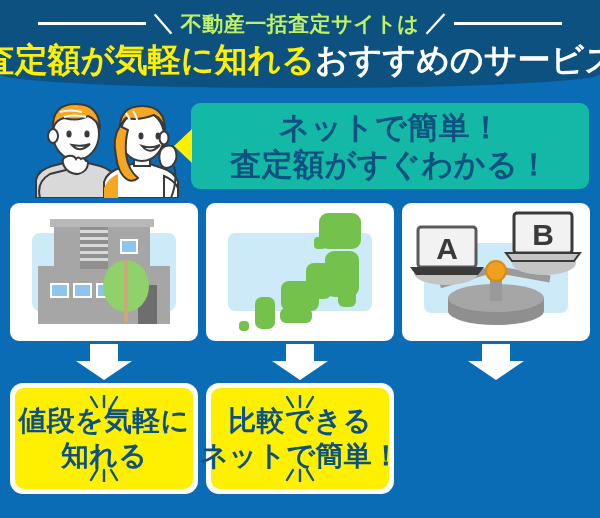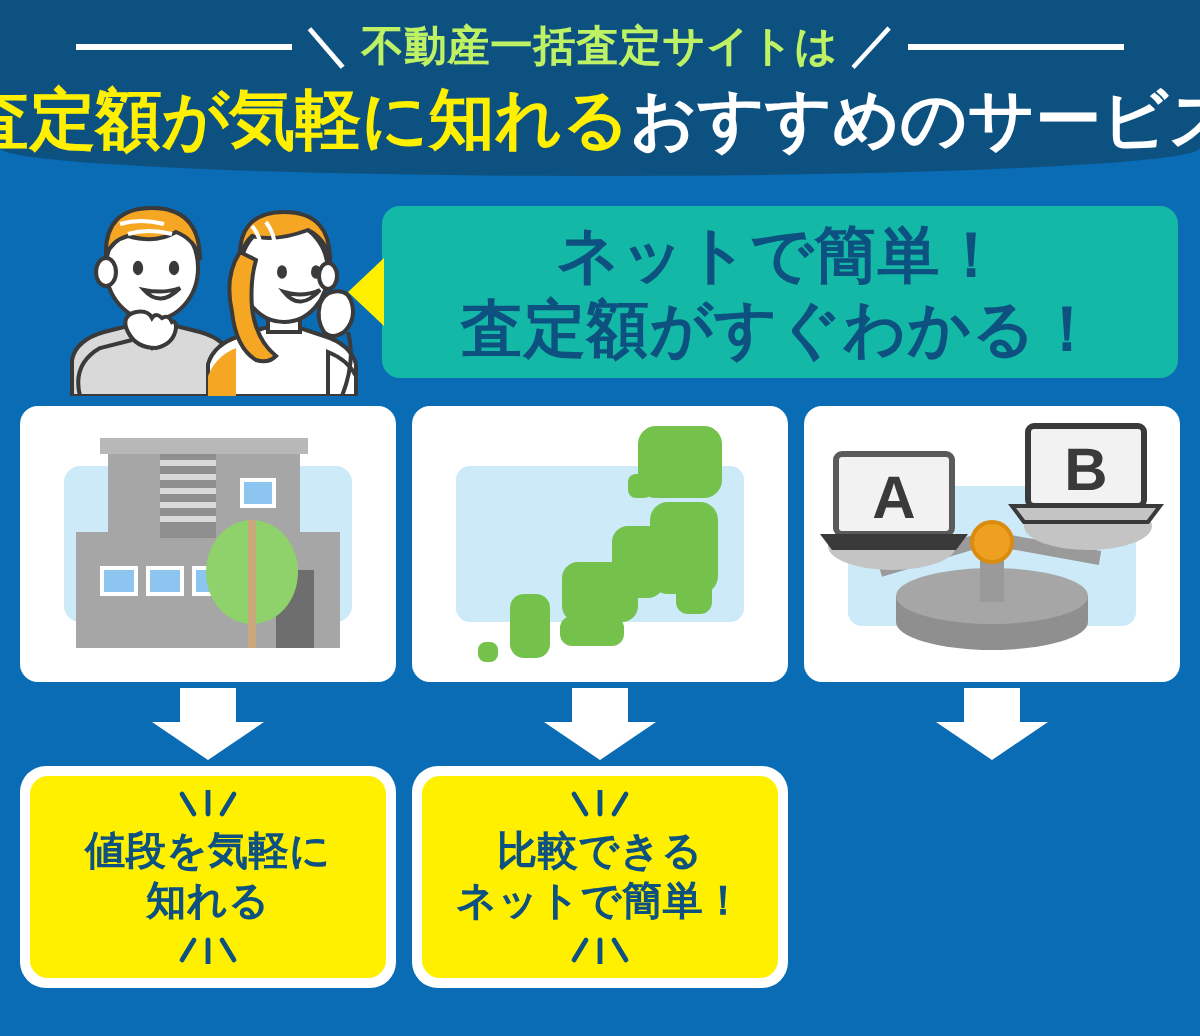--- a/index.html
+++ b/index.html
@@ -109,21 +109,21 @@
   .badge {
     width:100%; height:100%; background:#fff000;
     border-radius:9px; position:relative;
     display:flex; align-items:center; justify-content:center;
   }
   .badge-label {
     display:flex; flex-direction:column; align-items:center;
     justify-content:center; gap:1px;
   }
   .badge-label div {
-    color:#0d5180; font-size:20px; font-weight:bold;
+    color:#0d5180; font-size:28px; font-weight:bold;
     line-height:1.2; white-space:nowrap; letter-spacing:0.3px;
   }
   .spark { position:absolute; left:50%; transform:translateX(-50%); }
   .spark-top { top:7px; }
   .spark-bottom { bottom:7px; }
 </style>
 </head>
 <body>
 
 <div class="header">

